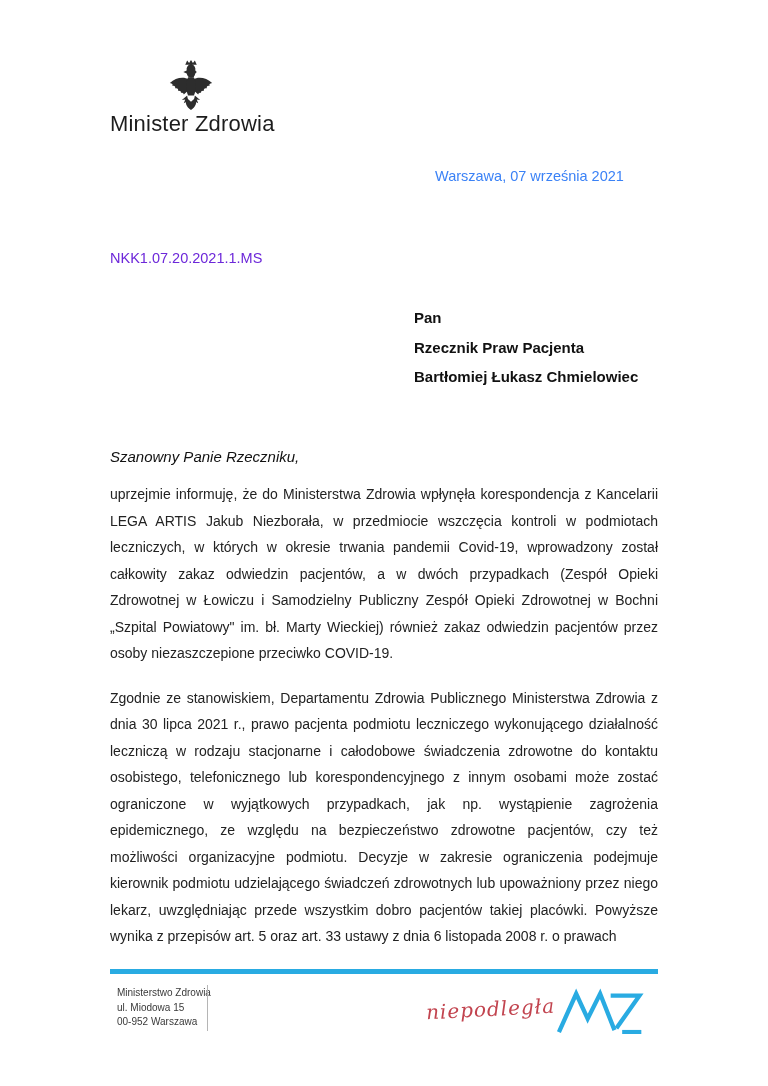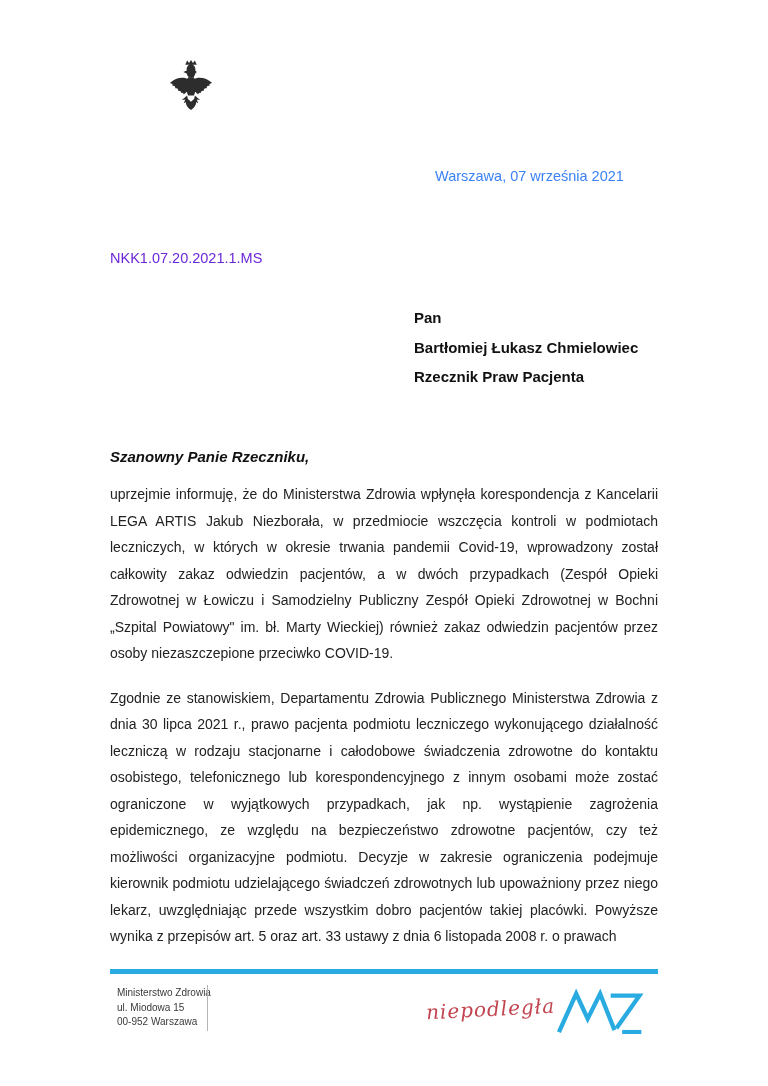--- a/index.html
+++ b/index.html
@@ -29,21 +29,21 @@
     font-size:14.5px; color:#6d28d9;
   }
   
   .addressee {
     position:absolute; left:414px; top:303px;
     font-size:15px; font-weight:bold; line-height:29.5px; color:#111;
   }
   
   .salutation {
     position:absolute; left:110px; top:448px;
-    font-size:15px; font-weight:bold; font-style:italic; color:#111;
+    font-size:15px; font-weight:normal; font-style:italic; color:#111;
   }
   .body-text {
     position:absolute; left:110px; top:481px; width:548px;
     font-size:14px; line-height:26.5px; text-align:justify; color:#222;
   }
   .body-text p + p { margin-top:18px; }
   
   .footer-rule {
     position:absolute; left:110px; top:969px; width:548px; height:4.5px;
     background:#29ABE2;
@@ -90,29 +90,30 @@
 
         <path d="M46,40 h12 c5,11 5,27 0,38 h-12 c-5,-11 -5,-27 0,-38 z"></path>
 
         <path d="M44,78 l-11,9 7,-1 -3,8 9,-5 z"></path>
         <path d="M60,78 l11,9 -7,-1 3,8 -9,-5 z"></path>
 
         <path d="M42,82 l10,9 10,-9 c3,10 0,20 -10,26 c-10,-6 -13,-16 -10,-26 z"></path>
       </g>
     </svg>
   </div>
+  <div class="minister-title">Minister Zdrowia</div>
 
   <div class="dateline">Warszawa, 07 września 2021</div>
 
   <div class="reference">NKK1.07.20.2021.1.MS</div>
 
   <div class="addressee">
     <div>Pan</div>
+    <div>Rzecznik Praw Pacjenta</div>
     <div>Bartłomiej Łukasz Chmielowiec</div>
-    <div>Rzecznik Praw Pacjenta</div>
   </div>
 
   <div class="salutation">Szanowny Panie Rzeczniku,</div>
 
   <div class="body-text">
     <p>uprzejmie informuję, że do Ministerstwa Zdrowia wpłynęła korespondencja z Kancelarii LEGA ARTIS Jakub Niezborała, w przedmiocie wszczęcia kontroli w podmiotach leczniczych, w których w okresie trwania pandemii Covid-19, wprowadzony został całkowity zakaz odwiedzin pacjentów, a w dwóch przypadkach (Zespół Opieki Zdrowotnej w Łowiczu i Samodzielny Publiczny Zespół Opieki Zdrowotnej w Bochni „Szpital Powiatowy" im. bł. Marty Wieckiej) również zakaz odwiedzin pacjentów przez osoby niezaszczepione przeciwko COVID-19.</p>
     <p>Zgodnie ze stanowiskiem, Departamentu Zdrowia Publicznego Ministerstwa Zdrowia z dnia 30 lipca 2021 r., prawo pacjenta podmiotu leczniczego wykonującego działalność leczniczą w rodzaju stacjonarne i całodobowe świadczenia zdrowotne do kontaktu osobistego, telefonicznego lub korespondencyjnego z innym osobami może zostać ograniczone w wyjątkowych przypadkach, jak np. wystąpienie zagrożenia epidemicznego, ze względu na bezpieczeństwo zdrowotne pacjentów, czy też możliwości organizacyjne podmiotu. Decyzje w zakresie ograniczenia podejmuje kierownik podmiotu udzielającego świadczeń zdrowotnych lub upoważniony przez niego lekarz, uwzględniając przede wszystkim dobro pacjentów takiej placówki. Powyższe wynika z przepisów art. 5 oraz art. 33 ustawy z dnia 6 listopada 2008 r. o prawach</p>
   </div>
 
   <div class="footer-rule"></div>

